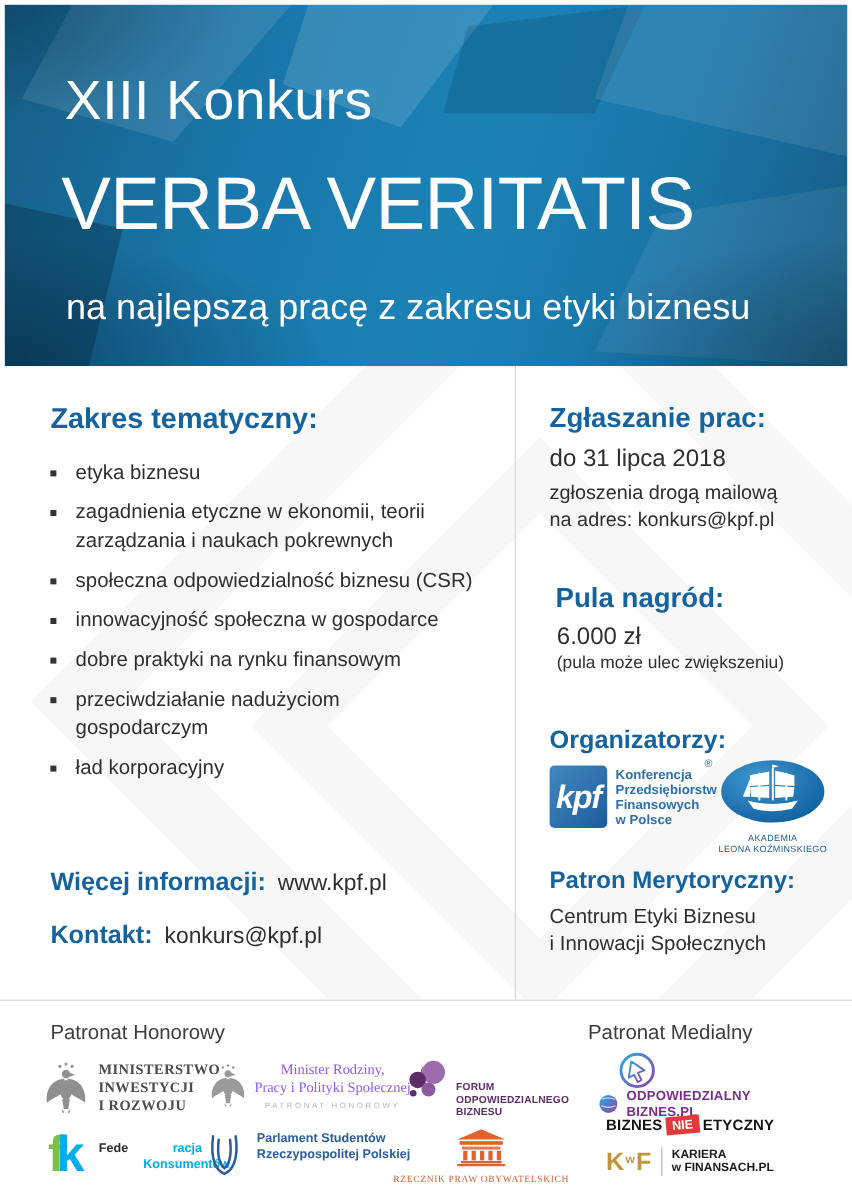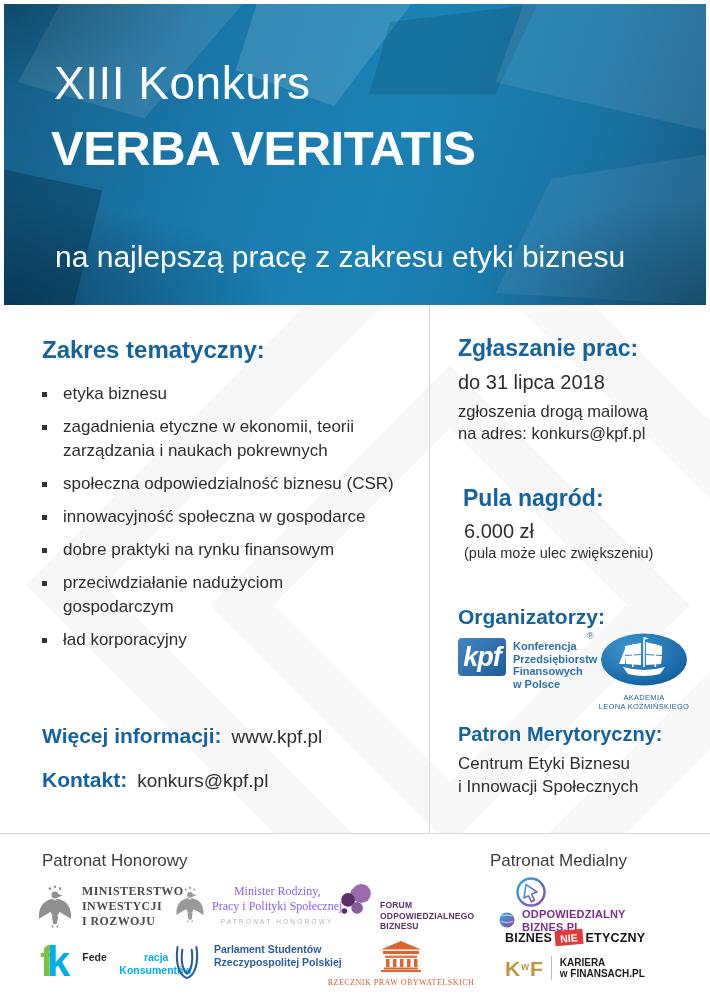--- a/index.html
+++ b/index.html
@@ -23,21 +23,21 @@
   .s3 { background:rgba(0,20,40,.14);    clip-path:polygon(55% 6%,76% 0,70% 30%,52% 30%); }
   .s4 { background:rgba(255,255,255,.09); clip-path:polygon(74% 0,100% 0,100% 42%,70% 26%); }
   .s5 { background:rgba(255,255,255,.07); clip-path:polygon(78% 58%,100% 50%,100% 100%,70% 96%); }
   .s6 { background:rgba(0,25,45,.30); clip-path:polygon(0 55%,14% 62%,10% 100%,0 100%); }
   .vig { background:
       radial-gradient(ellipse 60% 55% at 0% 100%, rgba(2,30,50,.45), transparent 65%),
       radial-gradient(ellipse 55% 60% at 100% 100%, rgba(2,30,50,.35), transparent 60%),
       radial-gradient(ellipse 45% 50% at 0% 0%, rgba(2,30,50,.30), transparent 60%);
   }
   .hero-t1 { position:absolute; left:50px; top:56px; color:#fff; font-size:46px; font-weight:400; letter-spacing:.5px; line-height:1; }
-  .hero-t2 { position:absolute; left:47px; top:120px; color:#fff; font-size:49px; font-weight:700; letter-spacing:-.5px; line-height:1; }
+  .hero-t2 { position:absolute; left:47px; top:136px; color:#fff; font-size:62px; font-weight:400; letter-spacing:-.5px; line-height:1; }
   .hero-sub { position:absolute; left:51px; top:236px; color:#fff; font-size:30px; font-weight:400; line-height:1.1; }
 
   
   .watermark { position:absolute; left:0; top:305px; width:710px; height:528px; overflow:hidden; }
   .wm1 { position:absolute; left:150px; top:-20px; width:600px; height:600px; border:55px solid #f7f7f7; transform:rotate(45deg); }
   .wm2 { position:absolute; left:280px; top:130px; width:340px; height:340px; border:45px solid #f7f7f7; transform:rotate(45deg); }
 
   .vdiv { position:absolute; left:429px; top:305px; width:1px; height:528px; background:#d6d6d6; }
   .hdiv { position:absolute; left:0; top:833px; width:710px; height:1px; background:#d6d6d6; }
 
@@ -53,21 +53,21 @@
   .sub-deadline { left:458px; top:371px; font-size:20px; }
   .sub-note { left:458px; top:400px; font-size:16.5px; line-height:22px; }
 
   .prize-heading { left:463px; top:486px; font-size:23px; }
   .prize-amount { left:464px; top:520px; font-size:20px; }
   .prize-note { left:464px; top:545px; font-size:14.5px; }
 
   .org-heading { left:458px; top:605px; font-size:21px; }
 
   .kpf-mark {
-    position:absolute; left:458px; top:638px; width:48px; height:38px;
+    position:absolute; left:458px; top:638px; width:48px; height:52px;
     background:linear-gradient(135deg,#4388c0,#1d5c9b); border-radius:4px;
     color:#fff; font-size:27px; font-weight:700; font-style:italic; letter-spacing:-1px;
     display:flex; align-items:center; justify-content:center;
   }
   .kpf-name { position:absolute; left:513px; top:640px; font-size:11px; line-height:12.5px; font-weight:700; color:#2a6fad; }
   .kpf-reg { position:absolute; left:587px; top:631px; font-size:9px; color:#2a6fad; }
 
   .alk { position:absolute; left:598px; top:633px; width:92px; text-align:center; }
   .alk-caption { margin-top:3px; font-size:7.5px; line-height:9px; color:#1d5d8f; letter-spacing:.3px; }
 

